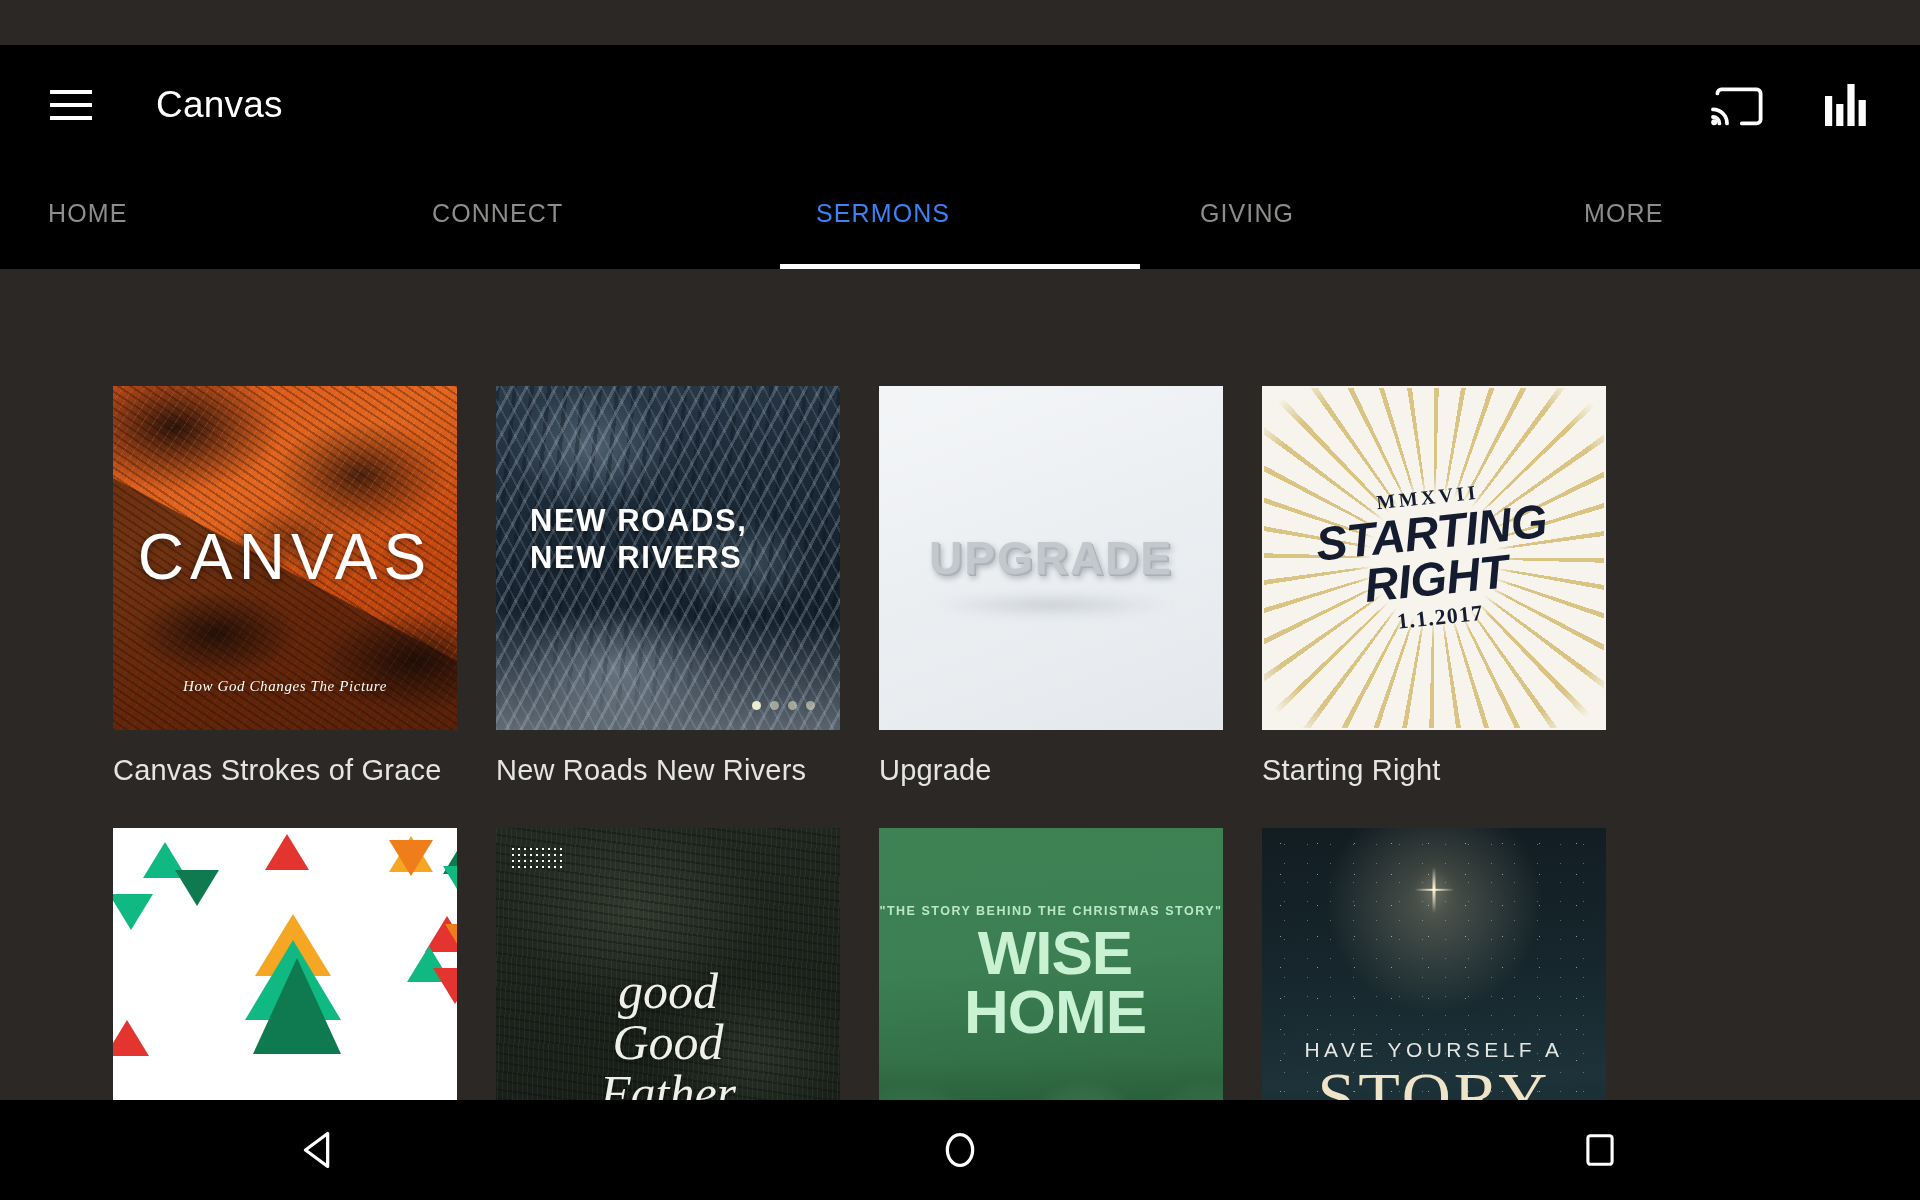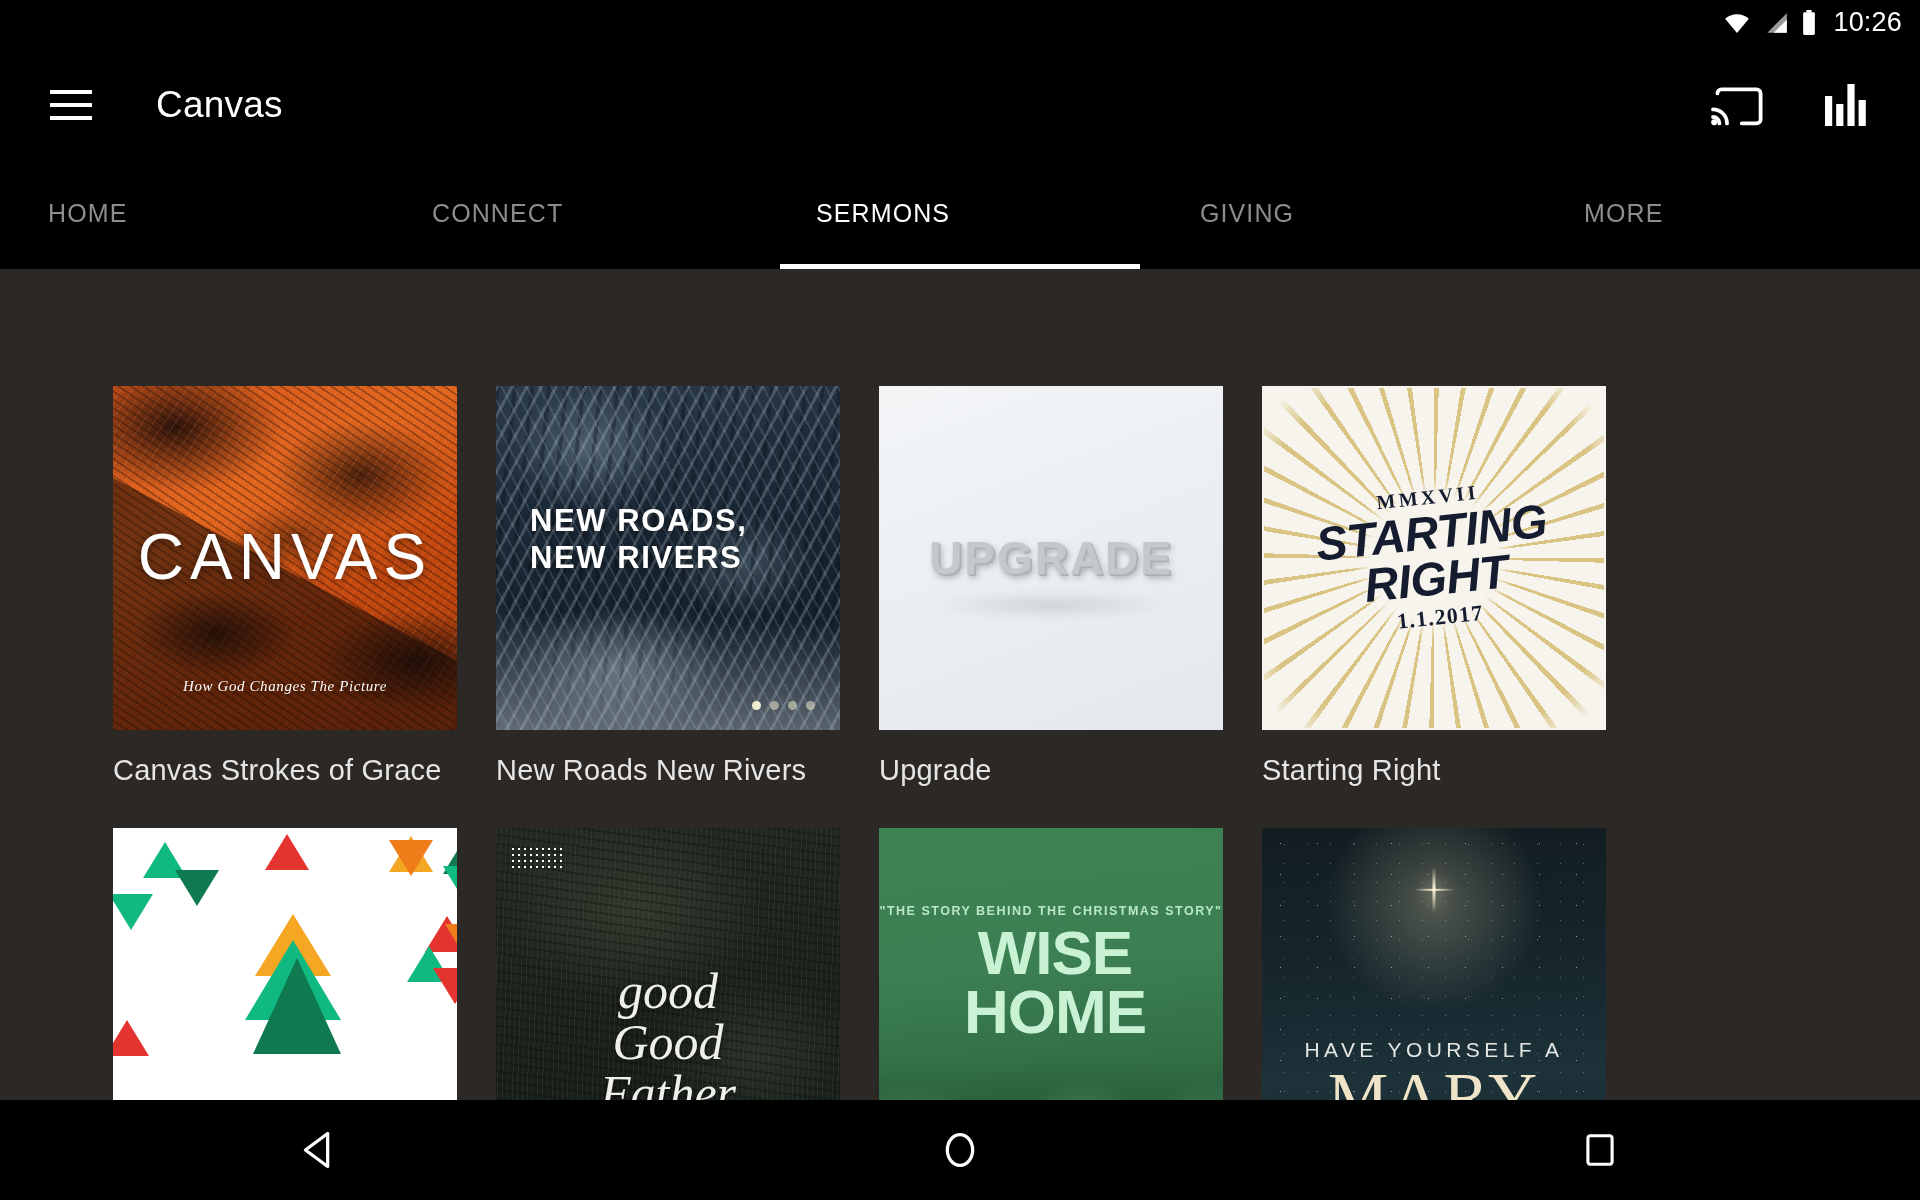--- a/index.html
+++ b/index.html
@@ -108,21 +108,21 @@
     position: relative;
     cursor: pointer;
     padding-left: 48px;
   }
   .tab span {
     font-size: 25px;
     letter-spacing: 1.1px;
     color: #8f8d8b;
     font-weight: 500;
   }
-  .tab.active span { color: #ffffff; }
+  .tab.active span { color: #3b82f6; }
   .tab.active::after {
     content: "";
     position: absolute;
     bottom: 0;
     left: 50%;
     transform: translateX(-50%);
     width: 360px;
     height: 5px;
     background: #fff;
   }
@@ -505,40 +505,20 @@
     align-items: center;
     justify-content: center;
     cursor: pointer;
   }
 </style>
 </head>
 <body>
 
 <div id="app">
 
-  <div class="status-bar">
-    <span class="status-icon">
-      <svg width="28" height="22" viewBox="0 0 24 20">
-        <path d="M12 19 L1.2 6.2 A16 16 0 0 1 22.8 6.2 Z" fill="#ffffff"></path>
-      </svg>
-    </span>
-    <span class="status-icon">
-      <svg width="26" height="22" viewBox="0 0 24 20">
-        <path d="M22 1 L22 19 L4 19 Z" fill="#9a9a9a"></path>
-        <path d="M22 7 L22 19 L10 19 Z" fill="#ffffff"></path>
-      </svg>
-    </span>
-    <span class="status-icon">
-      <svg width="16" height="26" viewBox="0 0 14 24">
-        <rect x="4.6" y="0" width="4.8" height="2.4" fill="#ffffff"></rect>
-        <rect x="1.6" y="2" width="10.8" height="21" rx="1.2" fill="#ffffff"></rect>
-      </svg>
-    </span>
-    <span class="status-time">10:26</span>
-  </div>
 
   <div class="app-bar">
     <div class="hamburger">
       <i></i>
         <i></i>
         <i></i>
     </div>
     <div class="app-title">Canvas</div>
     <div class="app-actions">
       <div class="action-btn">
@@ -693,21 +673,21 @@
         <div class="card-title"></div>
       </div>
 
       <div class="card">
         <div class="thumb">
           <div class="art-mary">
             <div class="stars"></div>
             <div class="star"></div>
 
             <div class="m1">HAVE YOURSELF A</div>
-            <div class="m2">MARY</div>
+            <div class="m2">STORY</div>
 
           </div>
         </div>
         <div class="card-title"></div>
       </div>
 
     </div>
   </div>
 
   <div class="nav-bar">

